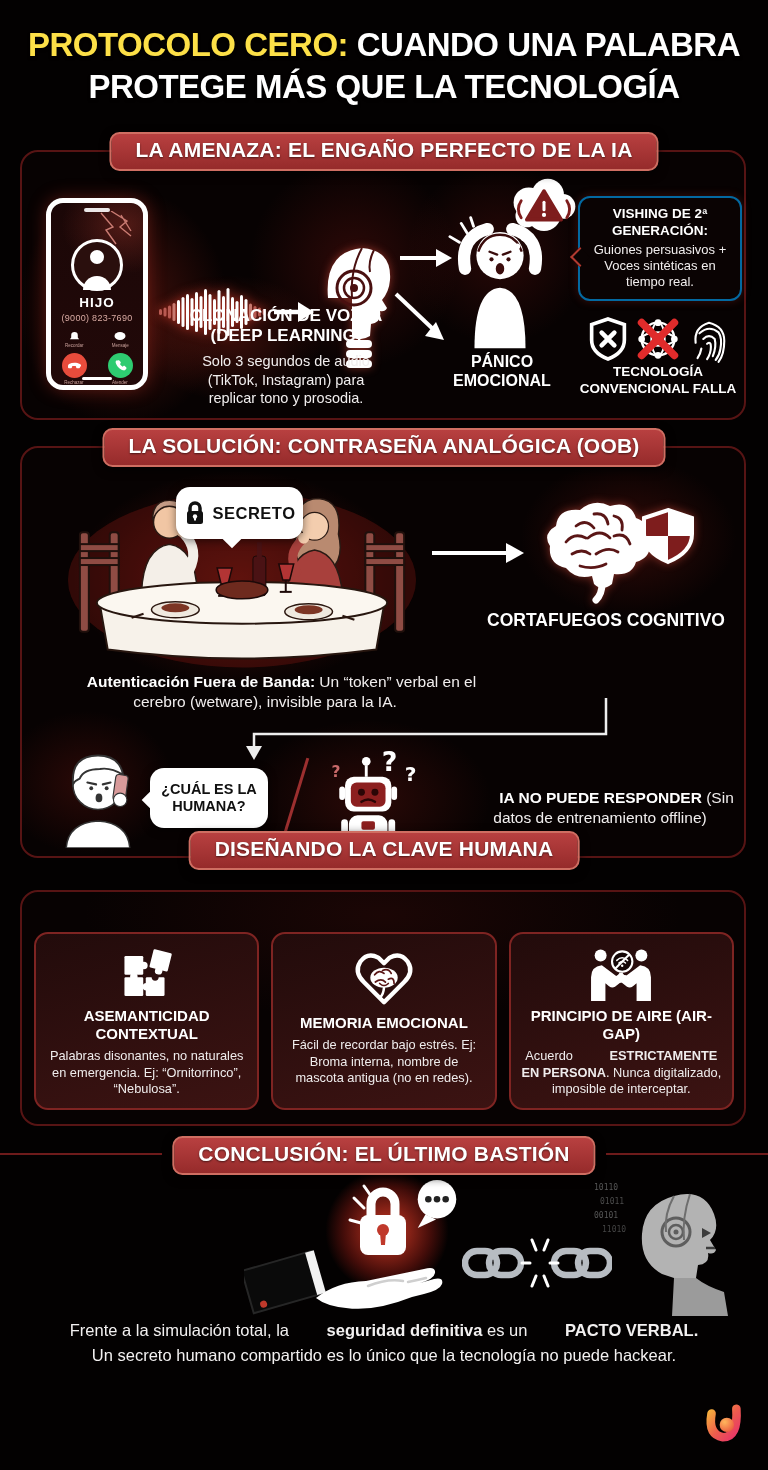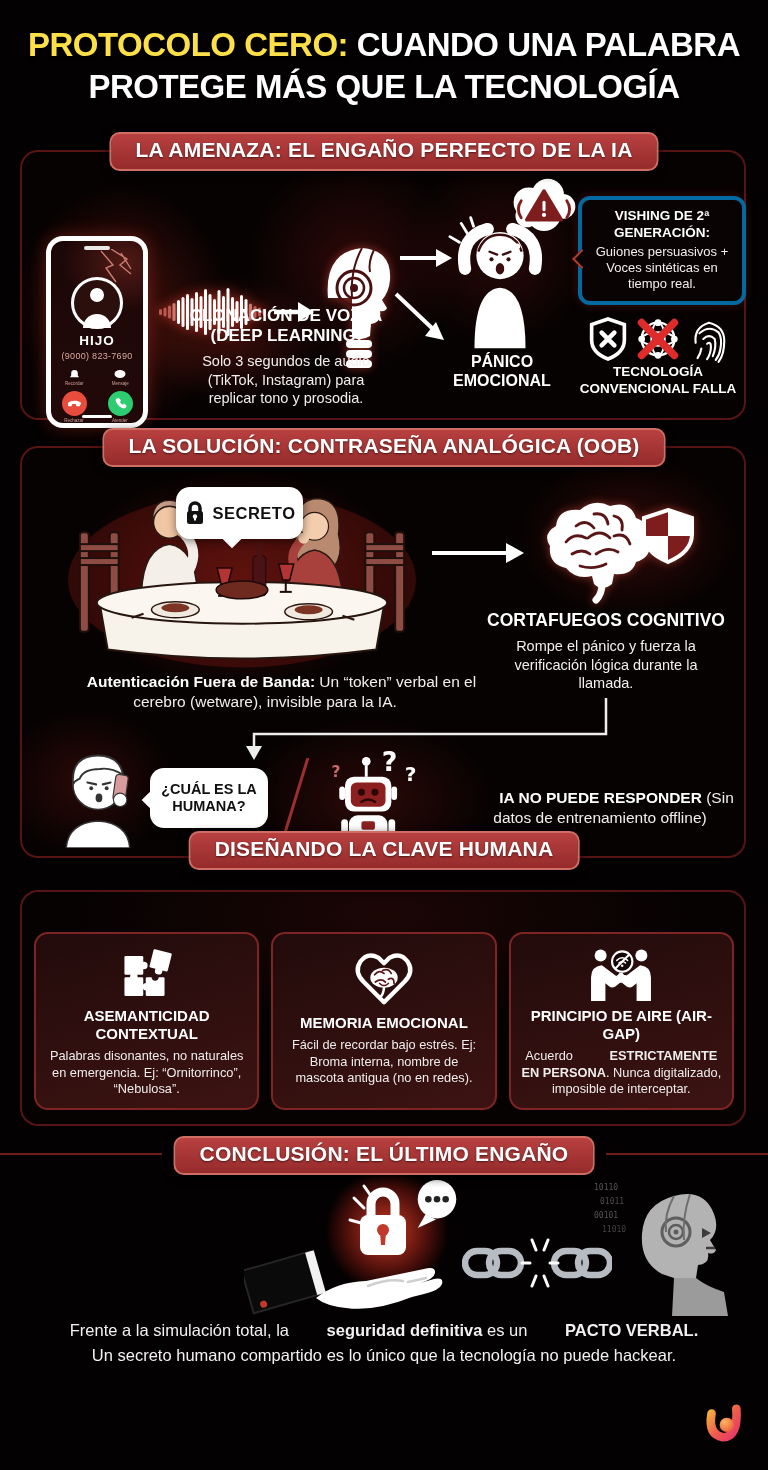--- a/index.html
+++ b/index.html
@@ -32,41 +32,41 @@
     radial-gradient(230px 150px at 30% 32%, rgba(170,35,25,.40), transparent 72%),
     radial-gradient(150px 110px at 84% 22%, rgba(170,35,25,.25), transparent 72%),
     radial-gradient(170px 110px at 48% 86%, rgba(170,35,25,.22), transparent 72%),
     radial-gradient(120px 100px at 9% 82%, rgba(170,35,25,.22), transparent 72%),
     #070202;}
   .p3bg{background:radial-gradient(400px 140px at 50% 10%, rgba(120,25,20,.18), transparent 75%),#070202;}
 
   
   .phone{border:5px solid #fff;border-radius:17px;
          background:radial-gradient(90px 70px at 80% 12%, rgba(205,70,55,.30), transparent 70%),linear-gradient(180deg,#1b0707,#220909);
-         box-shadow:0 0 18px rgba(220,60,45,.35);margin-top:38px;}
+         box-shadow:0 0 18px rgba(220,60,45,.35);}
   .ph-notch{position:absolute;top:5px;left:50%;transform:translateX(-50%);width:26px;height:4px;background:#fff;border-radius:2px;opacity:.9;}
   .ph-avatar{position:absolute;top:36px;left:50%;transform:translateX(-50%);width:46px;height:46px;border-radius:50%;
              border:3px solid #fff;background:#2a0f0d;}
   .ph-av-head{position:absolute;top:8px;left:50%;transform:translateX(-50%);width:14px;height:14px;border-radius:50%;background:#fff;}
   .ph-av-body{position:absolute;bottom:-2px;left:50%;transform:translateX(-50%);width:28px;height:14px;border-radius:14px 14px 0 0;background:#fff;}
   .ph-name{position:absolute;top:92px;width:100%;text-align:center;font-weight:700;font-size:13.5px;letter-spacing:1px;}
   .ph-num{position:absolute;top:110px;width:100%;text-align:center;font-size:9px;color:#d9aba3;letter-spacing:.3px;}
   .ph-opts{position:absolute;top:128px;left:0;width:100%;display:flex;justify-content:space-around;}
   .ph-opt{display:flex;flex-direction:column;align-items:center;gap:1px;}
   .ph-opt-label{font-size:4.5px;color:#caa19b;}
   .ph-btns{position:absolute;top:150px;left:0;width:100%;display:flex;justify-content:space-around;}
   .ph-btn{display:flex;flex-direction:column;align-items:center;gap:2px;}
   .ph-circle{width:25px;height:25px;border-radius:50%;display:flex;align-items:center;justify-content:center;}
   .ph-home{position:absolute;bottom:5px;left:50%;transform:translateX(-50%);width:30px;height:3px;border-radius:2px;background:#fff;}
 
   .glow-red{filter:drop-shadow(0 0 6px rgba(255,70,50,.75));}
   .glow-soft{filter:drop-shadow(0 0 5px rgba(255,90,70,.45));}
 
   
-  .vishing-box{border:4px solid #0369a1;border-radius:12px;background:#0a0303;padding:8px 6px;
+  .vishing-box{border:2px solid #0369a1;border-radius:12px;background:#0a0303;padding:8px 6px;
                box-shadow:0 0 10px rgba(180,50,40,.3);}
   .vishing-tail{position:absolute;left:-7px;top:52px;width:12px;height:12px;background:#0a0303;
                 border-left:2px solid #b23a30;border-bottom:2px solid #b23a30;transform:rotate(45deg);}
   .wbubble{background:#fff;border-radius:14px;color:#111;display:flex;align-items:center;justify-content:center;gap:7px;
            box-shadow:0 2px 8px rgba(0,0,0,.5);}
   .wb-tail{position:absolute;width:16px;height:16px;background:#fff;transform:rotate(45deg);}
 
   .lbl-strong{font-weight:700;color:#fff;}
   .small-body{color:#f1eeee;}
 
@@ -346,21 +346,20 @@
       <path d="M26,2 L50,10 V26 Q50,44 26,54 Q2,44 2,26 V10 Z" fill="#7e1d1d"></path>
       <g clip-path="url(#shc)">
           <rect x="26" y="0" width="26" height="28" fill="#fff"></rect>
           <rect x="0" y="28" width="26" height="28" fill="#fff"></rect>
         </g>
       <path d="M26,2 L50,10 V26 Q50,44 26,54 Q2,44 2,26 V10 Z" fill="none" stroke="#fff" stroke-width="4"></path>
     </g>
   </svg>
 
   <div class="abs c lbl-strong" style="left:470px;top:610px;width:272px;font-size:17.5px;">CORTAFUEGOS COGNITIVO</div>
-  <div class="abs c small-body" style="left:506px;top:637px;width:200px;font-size:14.5px;line-height:1.28;">Rompe el pánico y fuerza la verificación lógica durante la llamada.</div>
 
   <div class="abs c" style="left:45px;top:672px;width:440px;font-size:15.5px;line-height:1.32;">
     <span class="b">Autenticación Fuera de Banda:</span><span class="small-body"> Un “token” verbal en el cerebro (wetware), invisible para la IA.</span>
   </div>
 
   <svg class="abs" style="left:240px;top:698px;" width="380" height="64" viewBox="0 0 380 64">
     <path d="M366,0 V36 H14 V50" stroke="#eee" stroke-width="2.5" fill="none"></path>
     <polygon points="6,48 22,48 14,62" fill="#eee"></polygon>
   </svg>
 
@@ -462,21 +461,21 @@
           <line x1="-11" y1="11" x2="11" y2="-11" stroke="#fff" stroke-width="3.5" stroke-linecap="round"></line>
         </g>
       </svg>
       <div class="card-title">PRINCIPIO DE AIRE (AIR-GAP)</div>
       <div class="card-body" style="max-width:200px;"><span>Acuerdo </span><span class="b">ESTRICTAMENTE EN PERSONA</span><span>. Nunca digitalizado, imposible de interceptar.</span></div>
     </div>
   </div>
 
   <div class="abs hr-red" style="left:0;width:162px;"></div>
   <div class="abs hr-red" style="right:0;width:162px;"></div>
-  <div class="pill" style="top:1136px;">CONCLUSIÓN: EL ÚLTIMO ENGAÑO</div>
+  <div class="pill" style="top:1136px;">CONCLUSIÓN: EL ÚLTIMO BASTIÓN</div>
 
   <div class="abs concl-glow" style="left:308px;top:1152px;width:158px;height:158px;"></div>
 
   <svg class="abs" style="left:244px;top:1244px;" width="92" height="72" viewBox="0 0 92 72">
     <g transform="rotate(-16 46 36)">
       <rect x="2" y="14" width="72" height="44" fill="#0a0a0a" stroke="#262626" stroke-width="2"></rect>
       <rect x="68" y="14" width="9" height="44" fill="#f2f2f2"></rect>
       <circle cx="14" cy="52" r="3.5" fill="#c0392b"></circle>
     </g>
   </svg>

